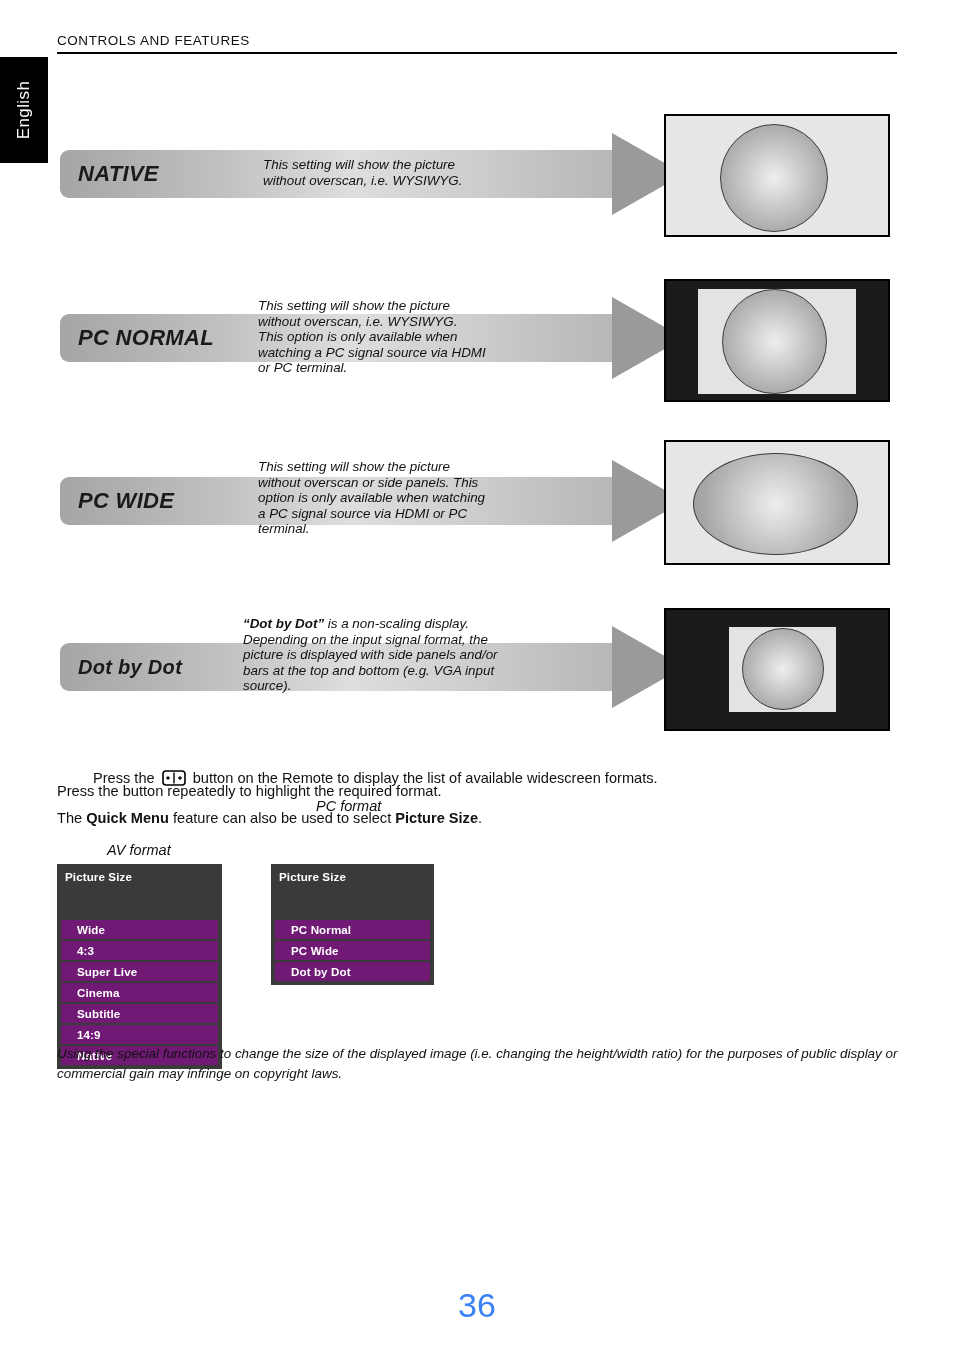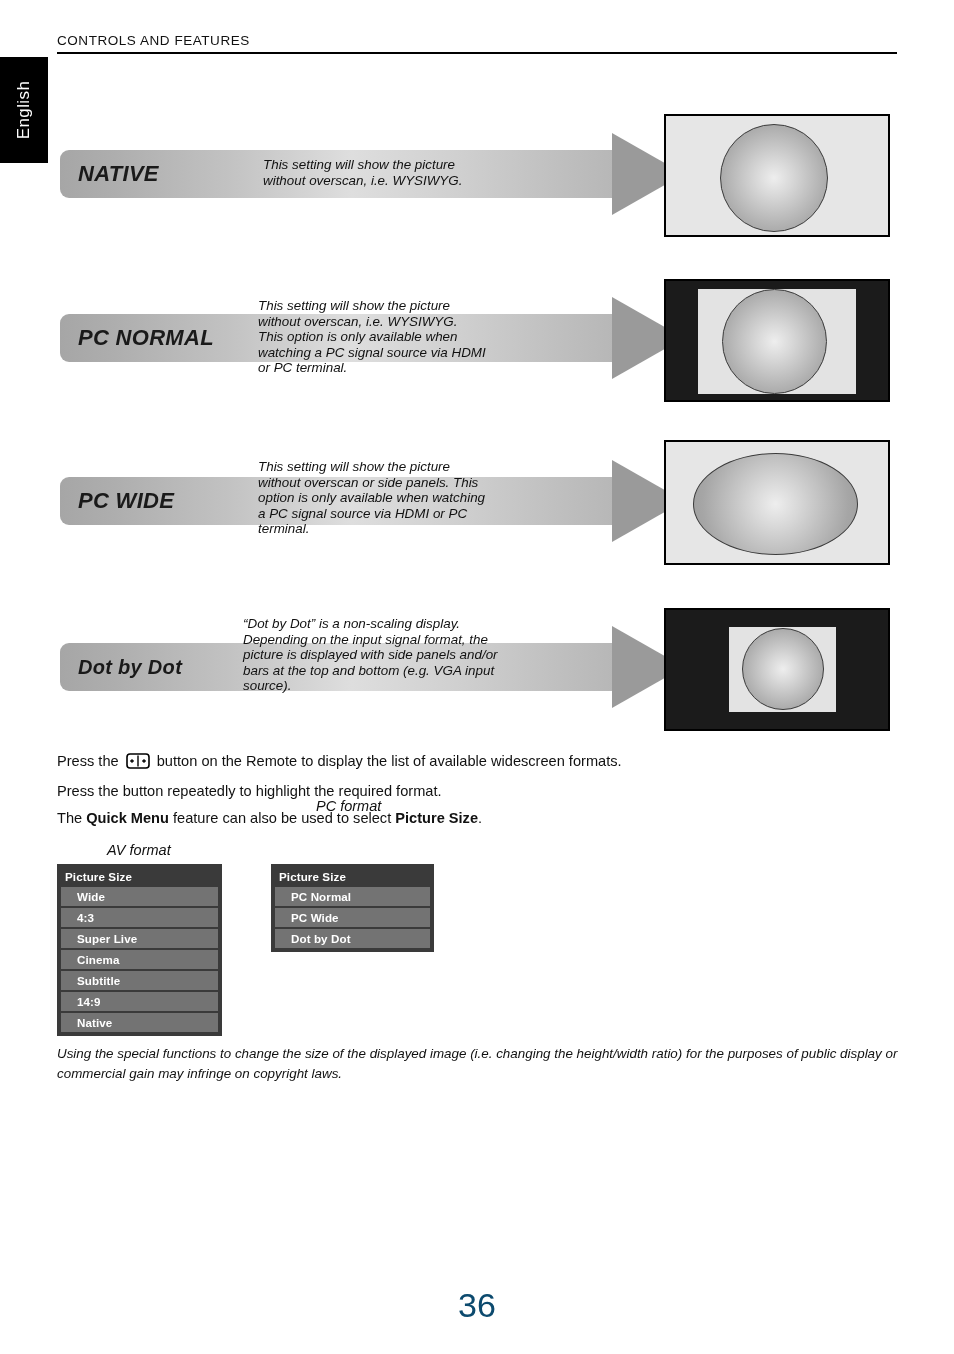--- a/index.html
+++ b/index.html
@@ -95,21 +95,21 @@
   }
   .row-desc {
     position: absolute;
     text-align: left;
     font-style: italic;
     font-size: 13.4px;
     line-height: 15.6px;
     color: #111;
     width: 300px;
   }
-  .row-desc b { font-weight: normal; }
+  .row-desc b { font-weight: bold; }
 
   
   .tv {
     position: absolute;
     border: 2px solid #000;
     box-sizing: border-box;
     background: #e6e6e6;
     overflow: hidden;
   }
   .tv.blackbg { background: #1b1b1b; }
@@ -158,50 +158,50 @@
     box-sizing: border-box;
   }
   .menu-title {
     color: #ffffff;
     font-size: 11.6px;
     font-weight: bold;
     padding: 2px 3px 4px 4px;
     letter-spacing: 0.1px;
   }
   .menu-item {
-    background: #737373;
+    background: #701a75;
     color: #ffffff;
     font-size: 11.6px;
     font-weight: bold;
     padding: 3px 3px 3px 16px;
     margin-bottom: 2px;
     letter-spacing: 0.1px;
   }
-  .menu-item.selected { background: #737373; }
+  .menu-item.selected { background: #701a75; margin-top: 33px; }
   .menu-item:last-child { margin-bottom: 0; }
 
   
   .footnote {
     position: absolute;
     left: 57px;
     top: 1044px;
     width: 846px;
     font-style: italic;
     font-size: 13.4px;
     line-height: 20px;
     color: #111;
   }
   .page-number {
     position: absolute;
     left: 0;
     top: 1286px;
     width: 954px;
     text-align: center;
     font-size: 34px;
-    color: #0c4a6e;
+    color: #3b82f6;
   }
 </style>
 </head>
 <body>
 
 <div class="header-title">CONTROLS AND FEATURES</div>
 <div class="header-rule"></div>
 
 <div class="lang-tab">
   <span class="lang-text">English</span>
@@ -242,21 +242,21 @@
   <div class="banner" style="top:0;"></div>
   <div class="arrowhead" style="left:612px; top:-17px;"></div>
   <div class="banner-label small" style="left:78px; top:24px;">Dot by Dot</div>
   <div class="row-desc" style="left:243px; top:-27px; width:258px;"><b>“Dot by Dot”</b><span> is a non-scaling display. Depending on the input signal format, the picture is displayed with side panels and/or bars at the top and bottom (e.g. VGA input source).</span></div>
 </div>
 <div class="tv blackbg" style="left:664px; top:608px; width:226px; height:123px;">
   <div class="inner-light" style="left:63px; top:17px; width:107px; height:85px;"></div>
   <div class="ball" style="left:76px; top:18px; width:82px; height:82px;"></div>
 </div>
 
-<div class="para" style="top:753px;">
+<div class="para" style="top:770px;margin-left:36px;">
   <span>Press the </span><span class="fmt-btn-icon"><svg width="24" height="16" viewBox="0 0 24 16">
         <rect x="1" y="1" width="22" height="14" rx="3" ry="3" fill="#fff" stroke="#000" stroke-width="1.6"></rect>
         <line x1="12" y1="2.4" x2="12" y2="13.6" stroke="#000" stroke-width="1.4"></line>
         <path d="M4.2 8 h3.6 M6 6.2 v3.6" stroke="#000" stroke-width="1.4"></path>
         <path d="M16.2 8 h3.6 M18 6.2 v3.6" stroke="#000" stroke-width="1.4"></path>
       </svg></span><span> button on the Remote to display the list of available widescreen formats.</span>
 </div>
 <div class="para" style="top:783px;text-align:right;">Press the button repeatedly to highlight the required format.</div>
 <div class="para" style="top:810px;text-align:right;"><span>The </span><b>Quick Menu</b><span> feature can also be used to select </span><b>Picture Size</b><span>.</span></div>
 

